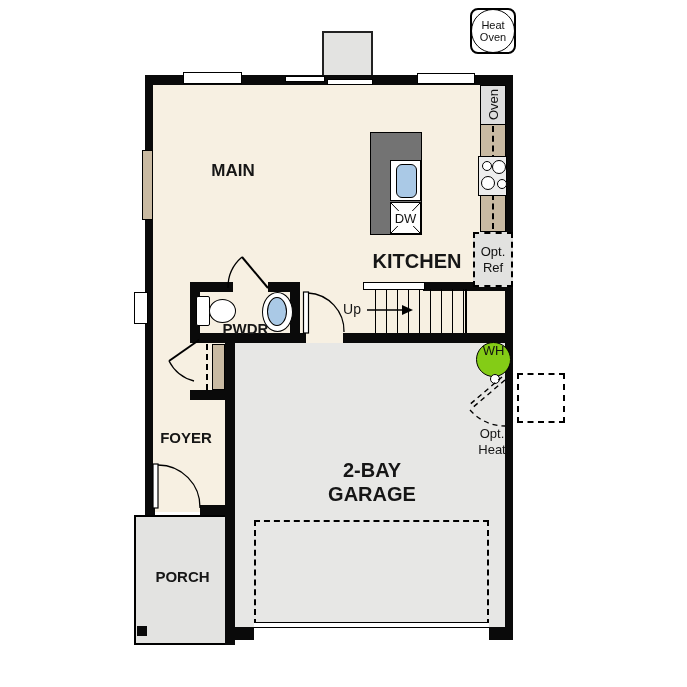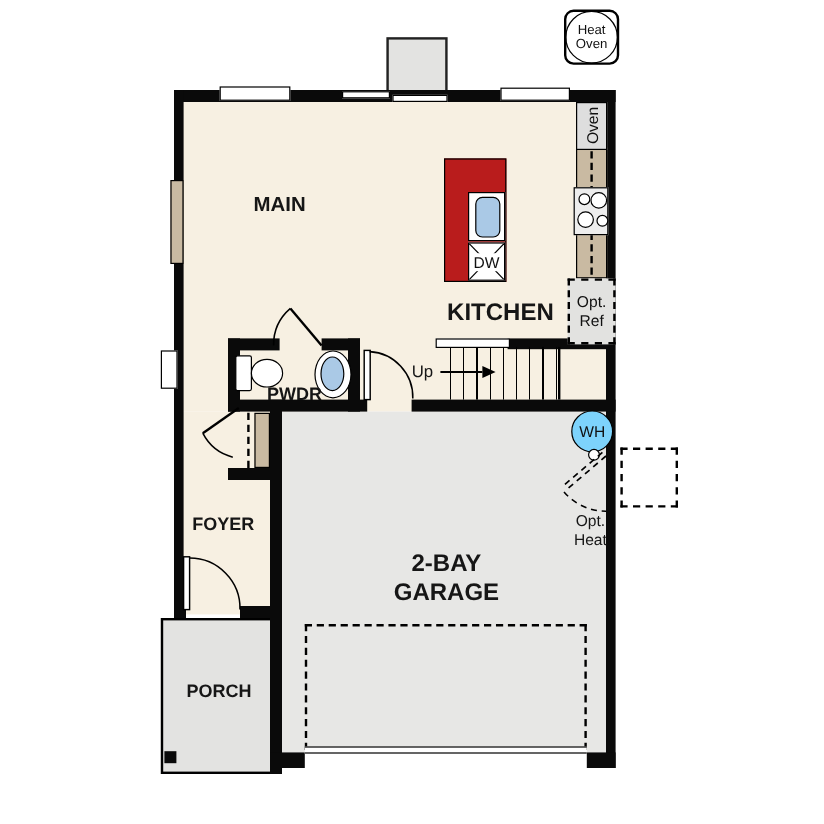--- a/index.html
+++ b/index.html
@@ -62,21 +62,21 @@
     <div class="abs" style="left:3px;top:4px;width:8px;height:8px;border:1.3px solid #000;border-radius:50%;background:#fff;"></div>
     <div class="abs" style="left:13px;top:3px;width:12px;height:12px;border:1.3px solid #000;border-radius:50%;background:#fff;"></div>
     <div class="abs" style="left:2px;top:19px;width:12px;height:12px;border:1.3px solid #000;border-radius:50%;background:#fff;"></div>
     <div class="abs" style="left:18px;top:22px;width:8px;height:8px;border:1.3px solid #000;border-radius:50%;background:#fff;"></div>
   </div>
   <div class="dashbox" style="left:473px;top:232px;width:40px;height:55px;background:#e2e2e0;display:flex;flex-direction:column;align-items:center;justify-content:center;font-size:13px;line-height:16px;">
     <span>Opt.</span>
     <span>Ref</span>
   </div>
 
-  <div class="fix" style="left:370px;top:132px;width:52px;height:103px;background:#b91c1c;">
+  <div class="fix" style="left:370px;top:132px;width:52px;height:103px;background:#737373;">
     <div class="abs" style="left:19px;top:27px;width:31px;height:41px;background:#fff;border:1px solid #000;box-sizing:border-box;">
       <div class="abs" style="left:5px;top:3px;width:19px;height:32px;background:#aac9e6;border:1px solid #000;border-radius:6px;"></div>
     </div>
     <div class="abs" style="left:19px;top:69px;width:31px;height:32px;background:#fff;border:1px solid #000;box-sizing:border-box;">
       <svg width="29" height="30" style="position:absolute;left:0;top:0;">
         <line x1="0" y1="0" x2="29" y2="30" stroke="#000" stroke-width="1"></line>
         <line x1="29" y1="0" x2="0" y2="30" stroke="#000" stroke-width="1"></line>
       </svg>
       <span class="abs" style="left:2px;top:8px;width:25px;text-align:center;font-size:13px;background:#fff;">DW</span>
     </div>
@@ -88,22 +88,22 @@
     <div class="abs" style="left:4px;top:4px;width:18px;height:27px;background:#aac9e6;border:1px solid #000;border-radius:50%;"></div>
   </div>
 
   <div class="abs" style="left:206px;top:344px;width:0;height:46px;border-left:2px dashed #000;"></div>
   <div class="fix" style="left:212px;top:344px;width:13px;height:46px;background:#c9baa2;"></div>
 
   <div class="abs" style="left:365px;top:289px;width:100px;height:44px;border-right:2px solid #000;
               background:repeating-linear-gradient(to right, transparent 0 10px, #000 10px 11px);"></div>
   <div class="abs" style="left:363px;top:282px;width:62px;height:8px;background:#fff;border:1.3px solid #000;box-sizing:border-box;"></div>
 
-  <div class="abs" style="left:476px;top:342px;width:33px;height:33px;background:#7dd3fc;border:1.6px solid #000;border-radius:50%;
-              display:flex;align-items:center;justify-content:center;font-size:13px;">
+  <div class="abs" style="left:476px;top:342px;width:33px;height:33px;background:#84cc16;border:1.6px solid #000;border-radius:50%;
+              display:flex;align-items:flex-start;justify-content:center;font-size:13px;">
     <span>WH</span>
   </div>
   <div class="abs" style="left:490px;top:374px;width:8px;height:8px;background:#fff;border:1.2px solid #000;border-radius:50%;"></div>
 
   <div class="dashbox" style="left:517px;top:373px;width:48px;height:50px;background:#fff;"></div>
 
   <div class="dashbox" style="left:254px;top:520px;width:235px;height:105px;"></div>
   <div class="abs" style="left:254px;top:622px;width:235px;height:6px;background:#fff;border-top:1.5px solid #000;border-bottom:1.5px solid #000;box-sizing:border-box;"></div>
 
   <svg class="overlay" width="687" height="687">

